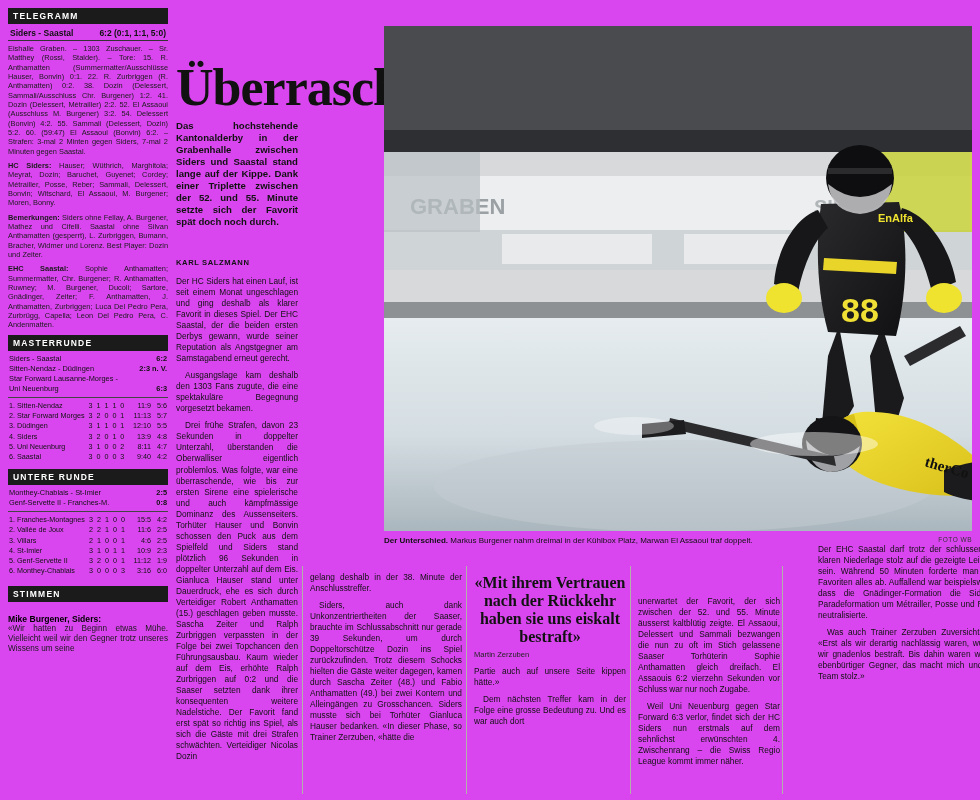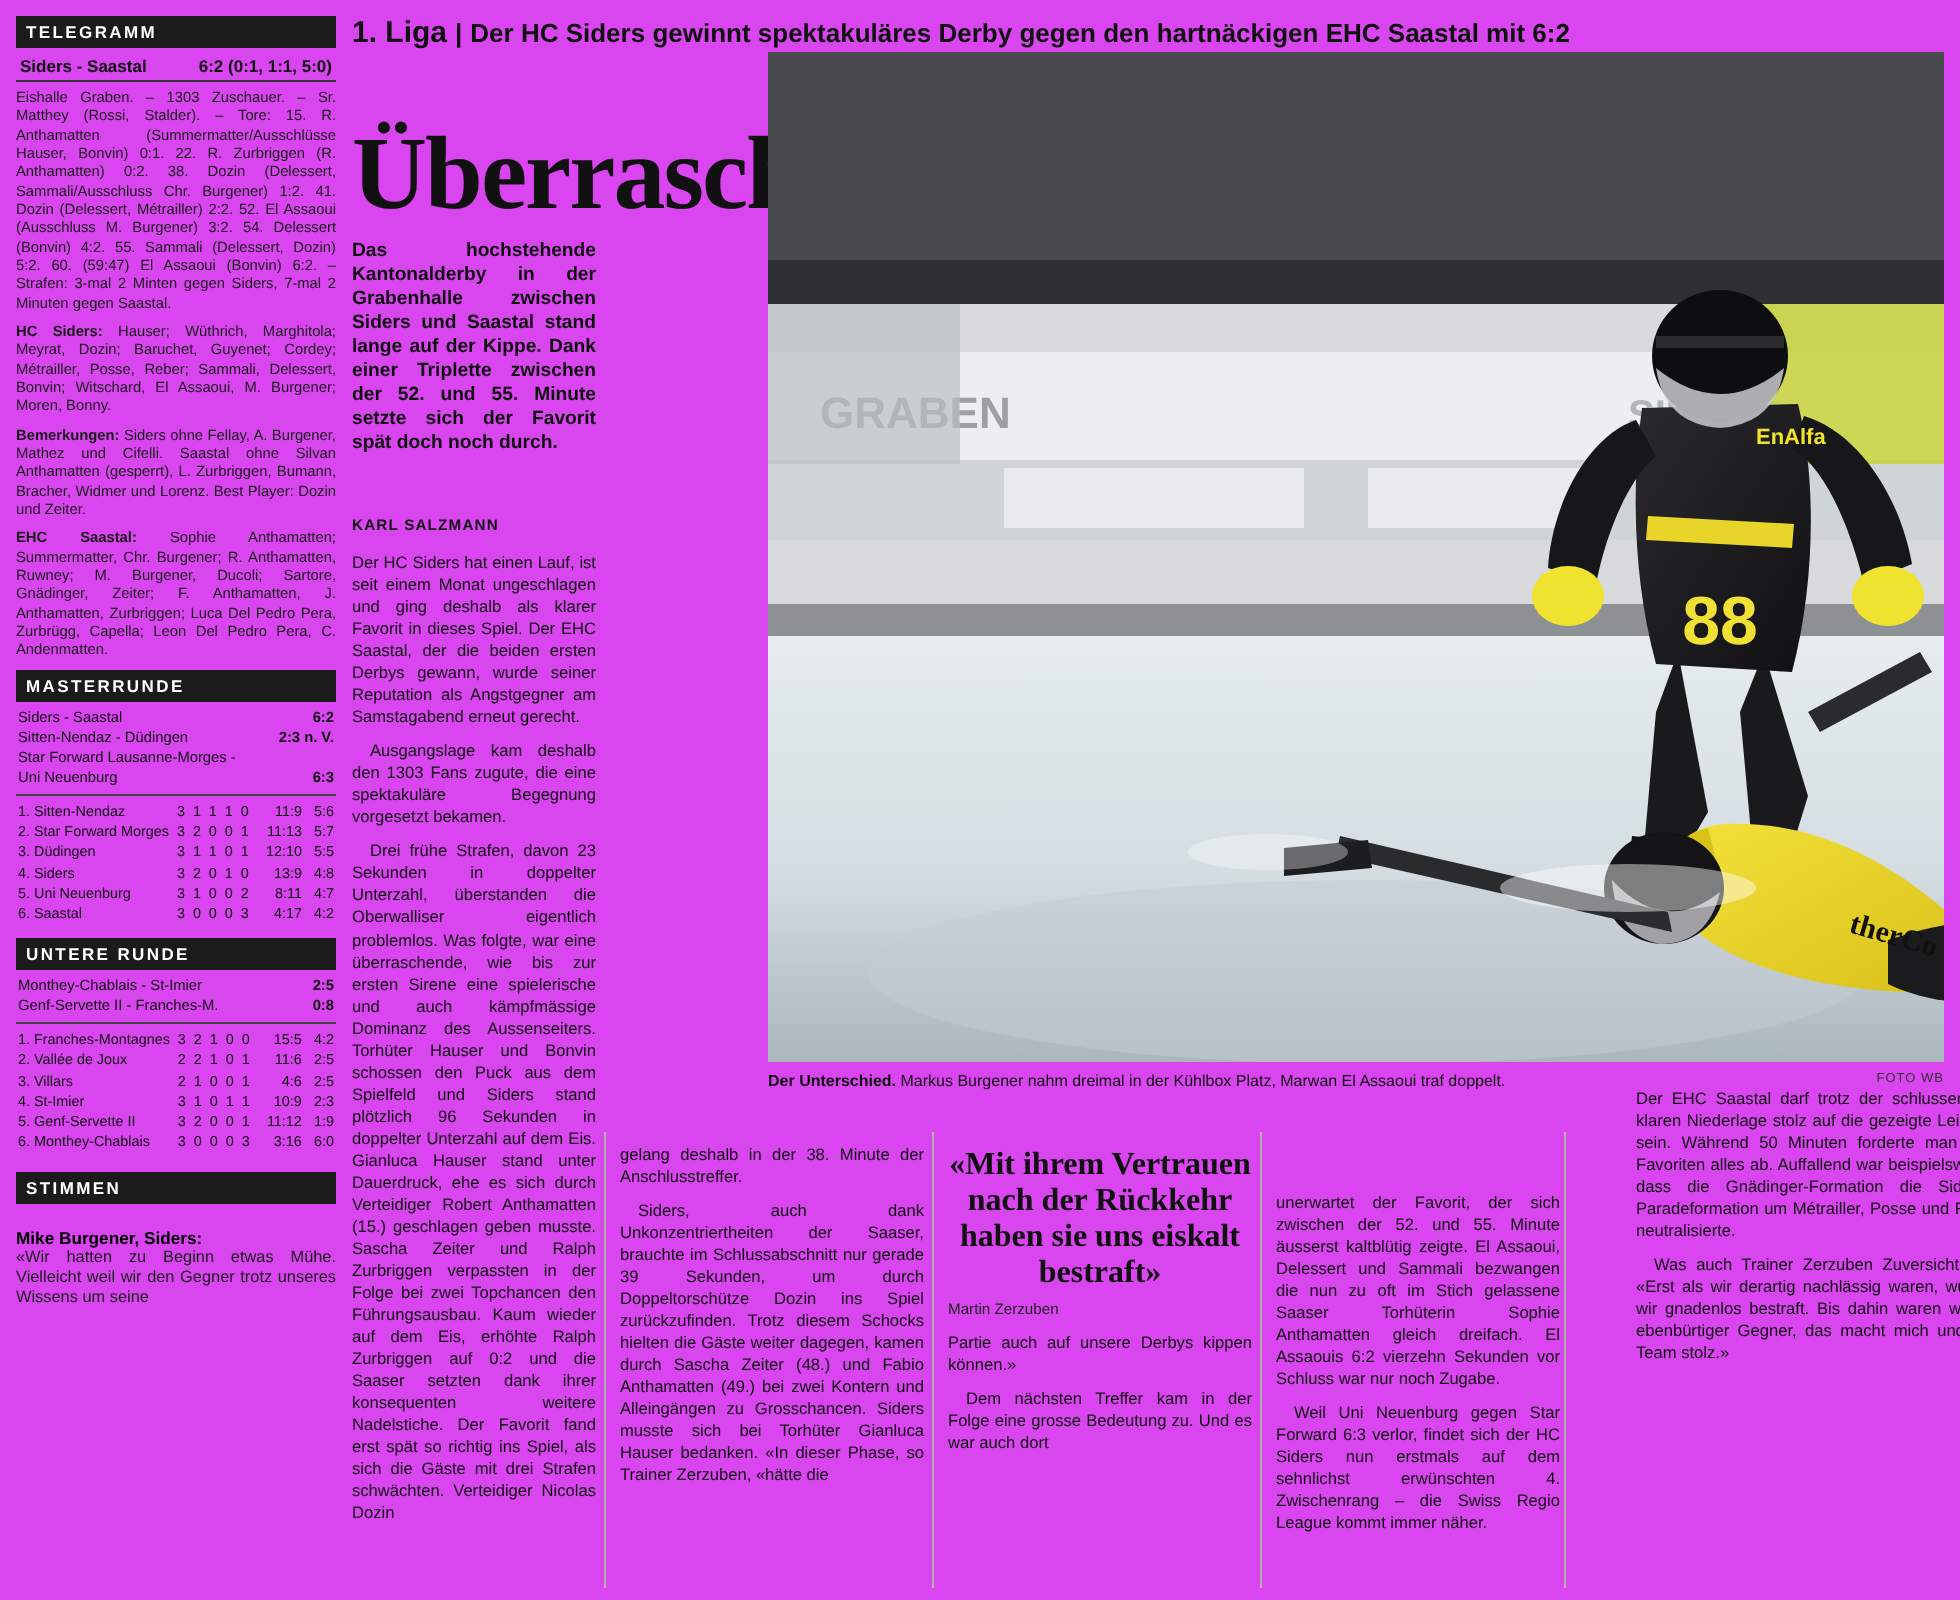--- a/index.html
+++ b/index.html
@@ -307,21 +307,21 @@
         <td class="num">8:11</td>
         <td class="num">4:7</td>
       </tr>
       <tr>
         <td class="name"><span>6.</span> <span>Saastal</span></td>
         <td class="num">3</td>
         <td class="num">0</td>
         <td class="num">0</td>
         <td class="num">0</td>
         <td class="num">3</td>
-        <td class="num">4:17</td>
+        <td class="num">9:40</td>
         <td class="num">4:2</td>
       </tr>
     </tbody>
       </table>
 
     <div style="height:7px"></div>
     <div class="band">UNTERE RUNDE</div>
 
     <div class="res-row">
       <span>Monthey-Chablais - St-Imier</span>
@@ -399,23 +399,20 @@
     </tbody>
       </table>
 
     <div style="height:10px"></div>
     <div class="band">STIMMEN</div>
 
     <div class="stimmen-name">Mike Burgener, Siders:</div>
     <p class="tiny" style="font-size:8.2px;">«Wir hatten zu Beginn etwas Mühe. Vielleicht weil wir den Gegner trotz unseres Wissens um seine</p>
   </div>
 
-  <div class="kicker">
-    <span class="liga">1. Liga</span><span class="sep">|</span><span>Der HC Siders gewinnt spektakuläres Derby gegen den hartnäckigen EHC Saastal mit 6:2</span>
-  </div>
 
   <h1 class="headline">Überraschend späte Differenz</h1>
 
   <div class="lead">Das hochstehende Kantonalderby in der Grabenhalle zwischen Siders und Saastal stand lange auf der Kippe. Dank einer Triplette zwischen der 52. und 55. Minute setzte sich der Favorit spät doch noch durch.</div>
   <div class="byline">KARL SALZMANN</div>
 
   <div class="photo">
     <svg width="588" height="505" viewBox="0 0 588 505" xmlns="http://www.w3.org/2000/svg">
       <defs>
         <linearGradient id="ice" x1="0" y1="0" x2="0" y2="1">
@@ -520,21 +517,21 @@
   </div>
 
   <div class="bodycol c2">
     <p class="first">gelang deshalb in der 38. Minute der Anschlusstreffer.</p>
     <p>Siders, auch dank Unkonzentriertheiten der Saaser, brauchte im Schlussabschnitt nur gerade 39 Sekunden, um durch Doppeltorschütze Dozin ins Spiel zurückzufinden. Trotz diesem Schocks hielten die Gäste weiter dagegen, kamen durch Sascha Zeiter (48.) und Fabio Anthamatten (49.) bei zwei Kontern und Alleingängen zu Grosschancen. Siders musste sich bei Torhüter Gianluca Hauser bedanken. «In dieser Phase, so Trainer Zerzuben, «hätte die</p>
   </div>
 
   <div class="bodycol c3">
     <div class="pullquote">«Mit ihrem Vertrauen nach der Rückkehr haben sie uns eiskalt bestraft»</div>
     <div class="pullquote-author">Martin Zerzuben</div>
-    <p class="first">Partie auch auf unsere Derbys kippen können.»</p>
+    <p class="first">Partie auch auf unsere Seite kippen hätte.»</p>
     <p>Dem nächsten Treffer kam in der Folge eine grosse Bedeutung zu. Und es war auch dort</p>
   </div>
 
   <div class="bodycol c4">
     <p class="first">unerwartet der Favorit, der sich zwischen der 52. und 55. Minute äusserst kaltblütig zeigte. El Assaoui, Delessert und Sammali bezwangen die nun zu oft im Stich gelassene Saaser Torhüterin Sophie Anthamatten gleich dreifach. El Assaouis 6:2 vierzehn Sekunden vor Schluss war nur noch Zugabe.</p>
     <p>Weil Uni Neuenburg gegen Star Forward 6:3 verlor, findet sich der HC Siders nun erstmals auf dem sehnlichst erwünschten 4. Zwischenrang – die Swiss Regio League kommt immer näher.</p>
   </div>
 
   <div class="bodycol c5">
     <p class="first">Der EHC Saastal darf trotz der schlussendlich klaren Niederlage stolz auf die gezeigte Leistung sein. Während 50 Minuten forderte man dem Favoriten alles ab. Auffallend war beispielsweise, dass die Gnädinger-Formation die Siderser Paradeformation um Métrailler, Posse und Reber neutralisierte.</p>

